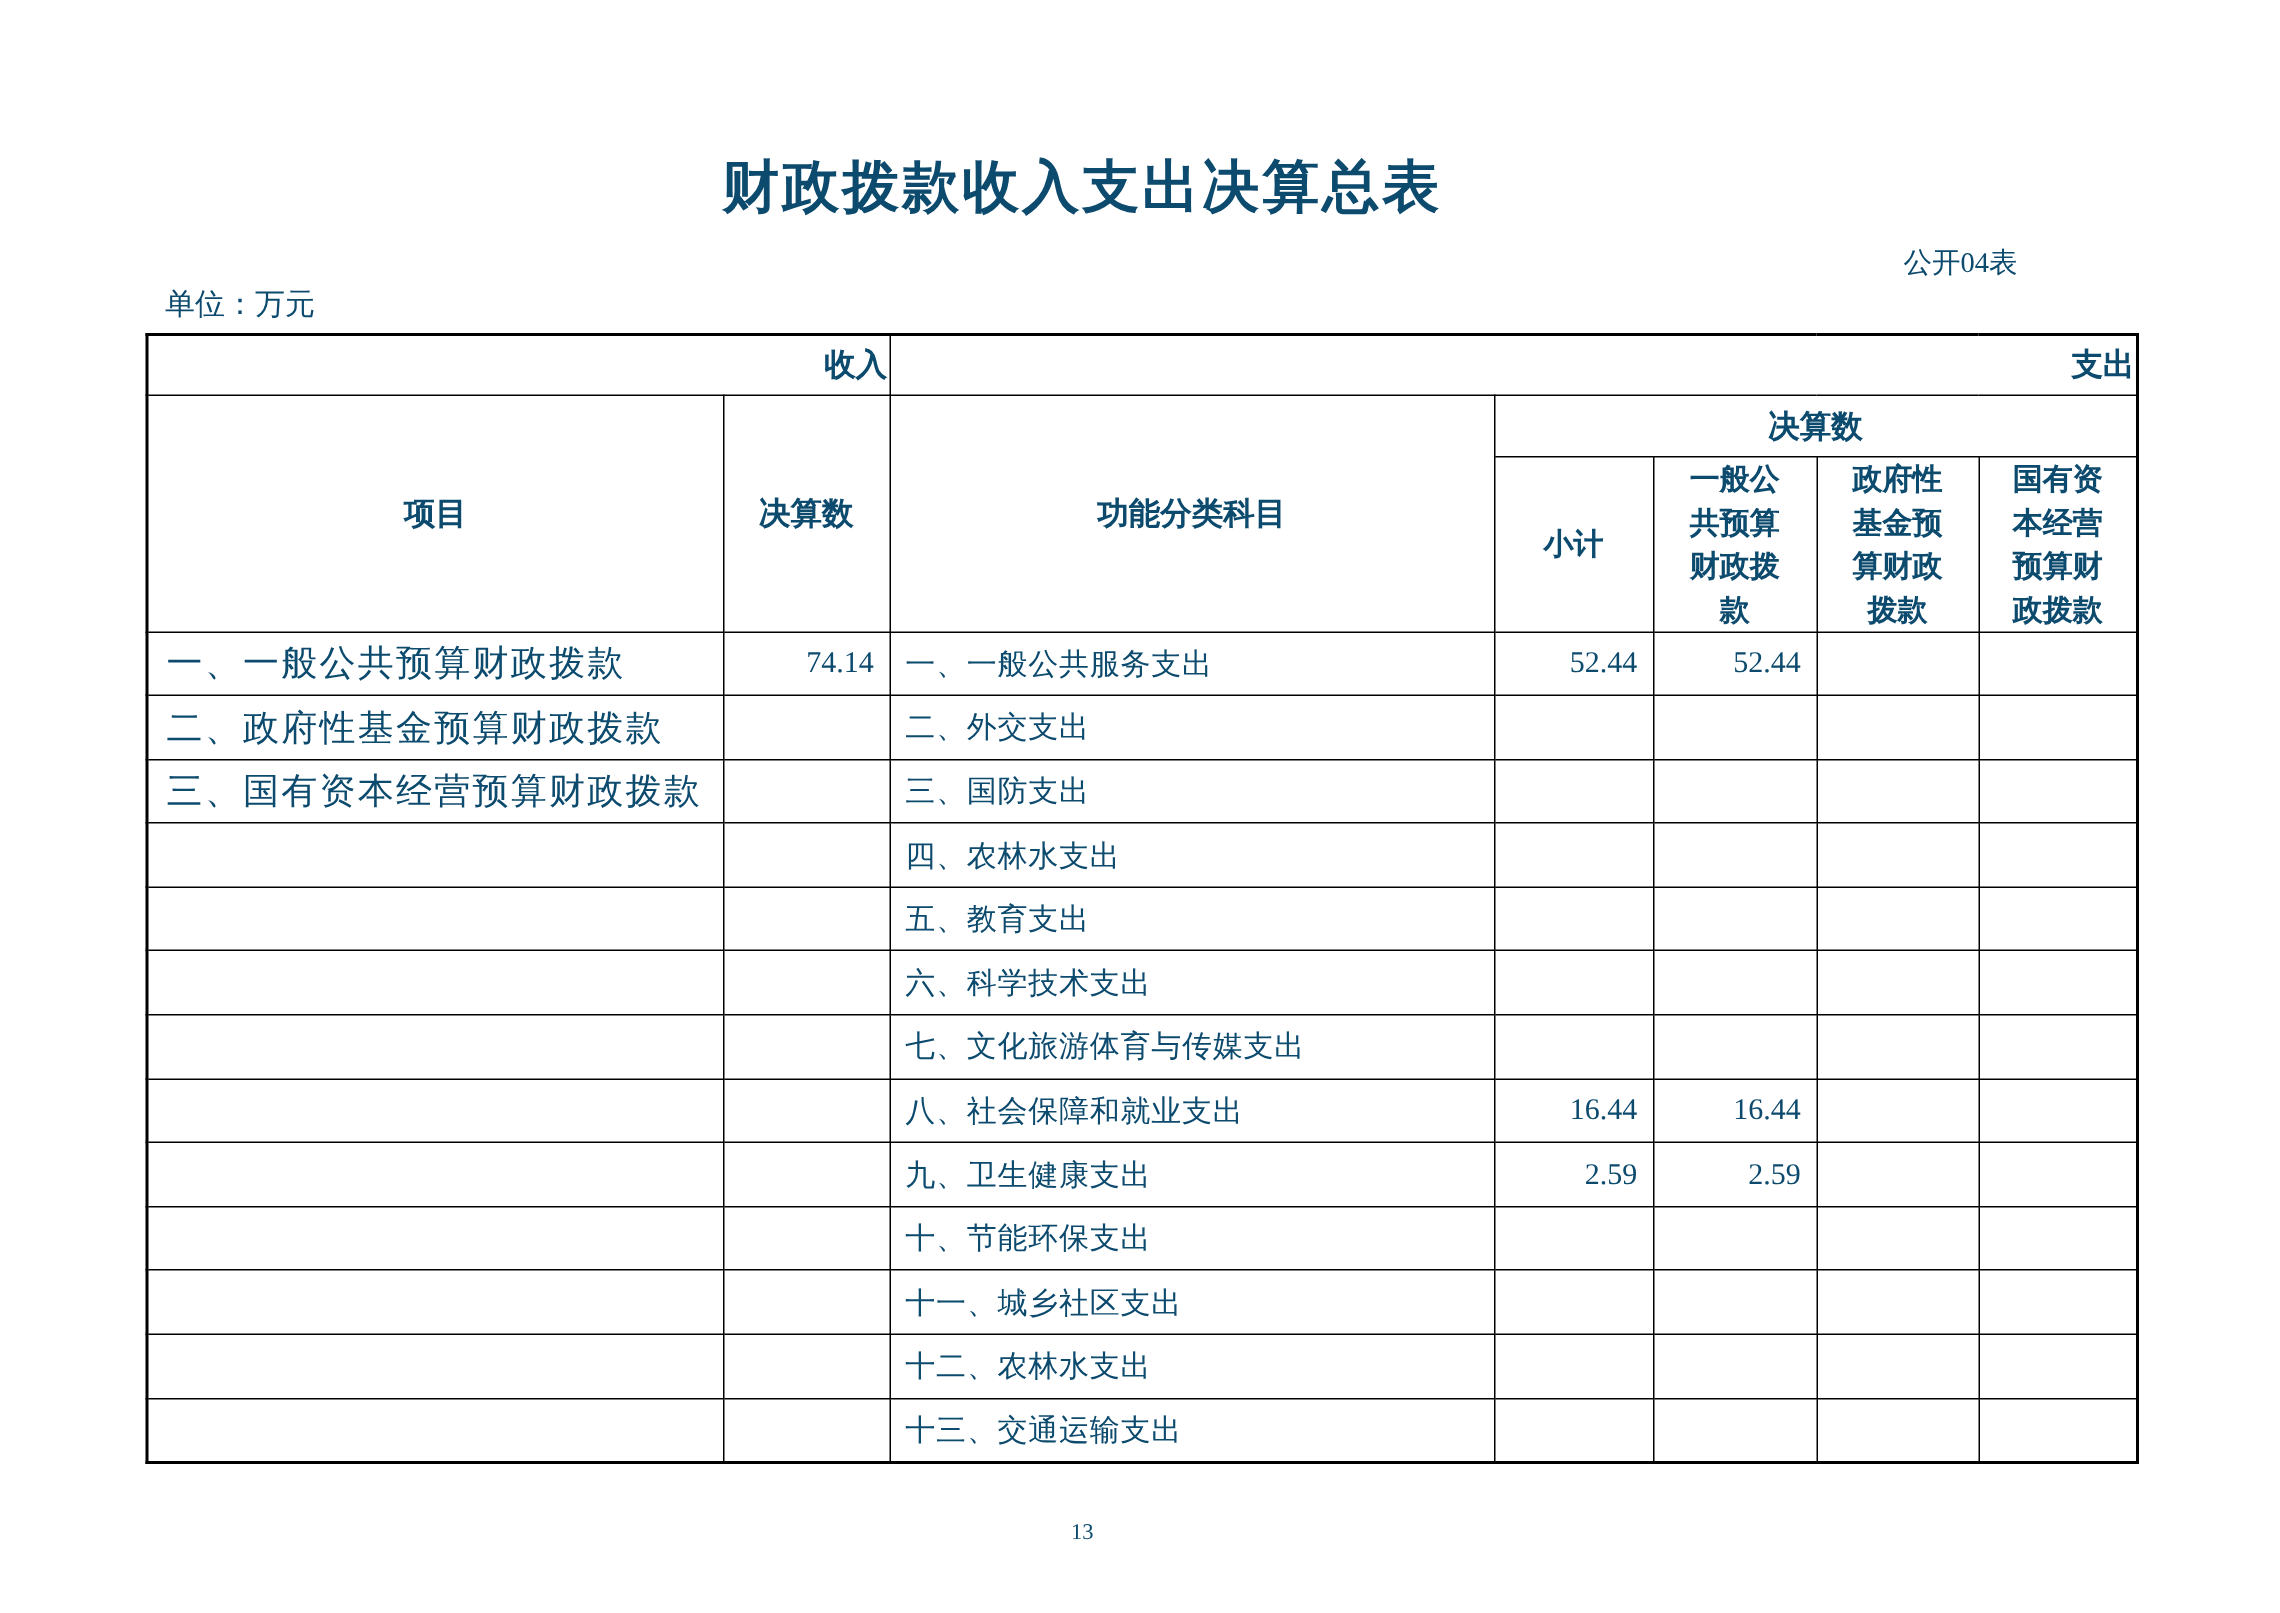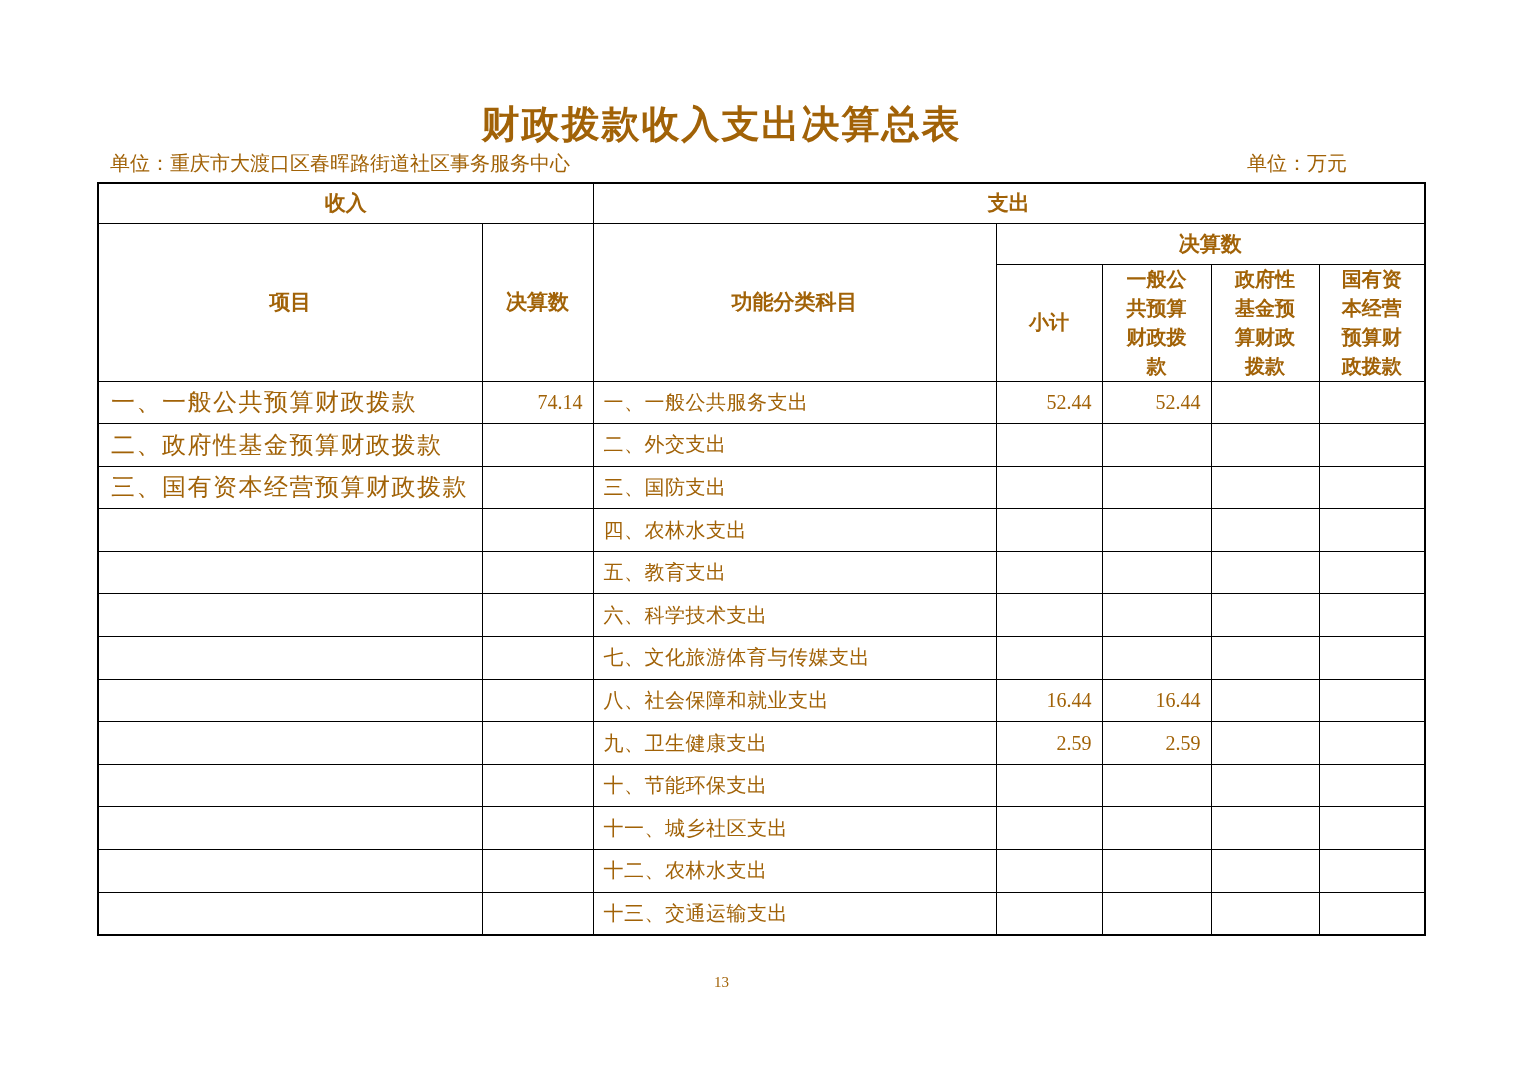--- a/index.html
+++ b/index.html
@@ -1,21 +1,21 @@
 <!DOCTYPE html>
 <html><head>
 <meta charset="utf-8">
 <style>
   * { box-sizing: border-box; }
   html, body { margin: 0; padding: 0; background: #ffffff; }
   .page {
     width: 1443px;
     height: 1075px;
     background: #ffffff;
-    color: #a16207;
+    color: #0c4a6e;
     position: relative;
     overflow: hidden;
     font-family: "Liberation Serif", serif;
   }
   .title {
     margin: 0;
     padding-top: 100px;
     text-align: center;
     font-family: "DejaVu Sans", sans-serif;
     font-weight: bold;
@@ -52,21 +52,21 @@
     border: 1.5px solid #000;
     vertical-align: middle;
     overflow: hidden;
   }
   .hcell {
     font-family: "DejaVu Sans", sans-serif;
     font-weight: bold;
     font-size: 21px;
     text-align: center;
   }
-  tr.hrow-a td { height: 40px; }
+  tr.hrow-a td { height: 40px; text-align: right; }
   tr.hrow-b td.group { height: 41px; }
   tr.hrow-c td {
     height: 89px;
     font-size: 20px;
     line-height: 29px;
     padding: 0 22px;
   }
   tr.drow td { height: 42.6px; }
   td.item {
     font-family: "Liberation Serif", serif;
@@ -95,23 +95,25 @@
     font-family: "Liberation Serif", serif;
   }
 </style>
 </head>
 <body>
 
 <div class="page">
 
   <h1 class="title">财政拨款收入支出决算总表</h1>
 
+  <div class="meta-1">
+    <span>公开04表</span>
+  </div>
 
   <div class="meta-2">
-    <span>单位：重庆市大渡口区春晖路街道社区事务服务中心</span>
     <span>单位：万元</span>
   </div>
 
   <table class="fin-table">
     <colgroup>
       <col style="width:384px">
       <col style="width:111px">
       <col style="width:403px">
       <col style="width:106px">
       <col style="width:109px">

